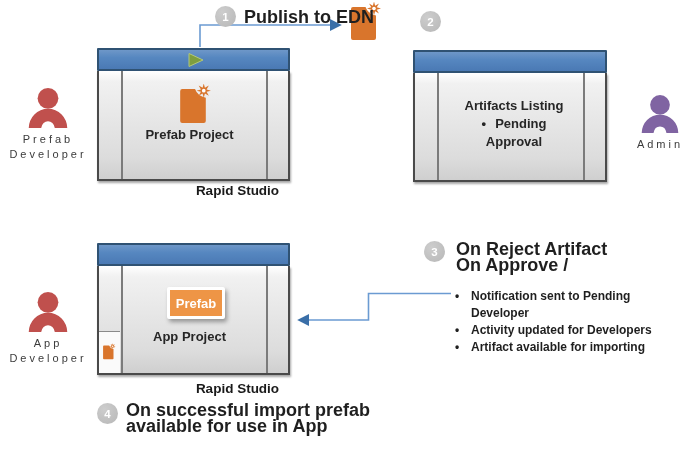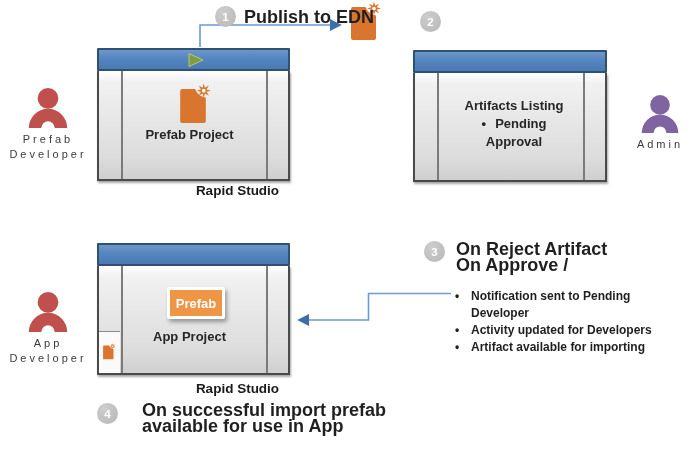--- a/index.html
+++ b/index.html
@@ -187,18 +187,18 @@
       <span class="note-bullet">•</span>
       <span class="note-text">Activity updated for Developers</span>
     </div>
     <div class="note-row">
       <span class="note-bullet">•</span>
       <span class="note-text">Artifact available for importing</span>
     </div>
   </div>
 
   <div class="step-circle" style="left:97px; top:403px;">4</div>
-  <div class="step-label" style="left:126px; top:402px;margin-left:16px;">
+  <div class="step-label" style="left:126px; top:402px;">
     <div>On successful import prefab</div>
     <div>available for use in App</div>
   </div>
 
 </div>
 
 </body></html>

